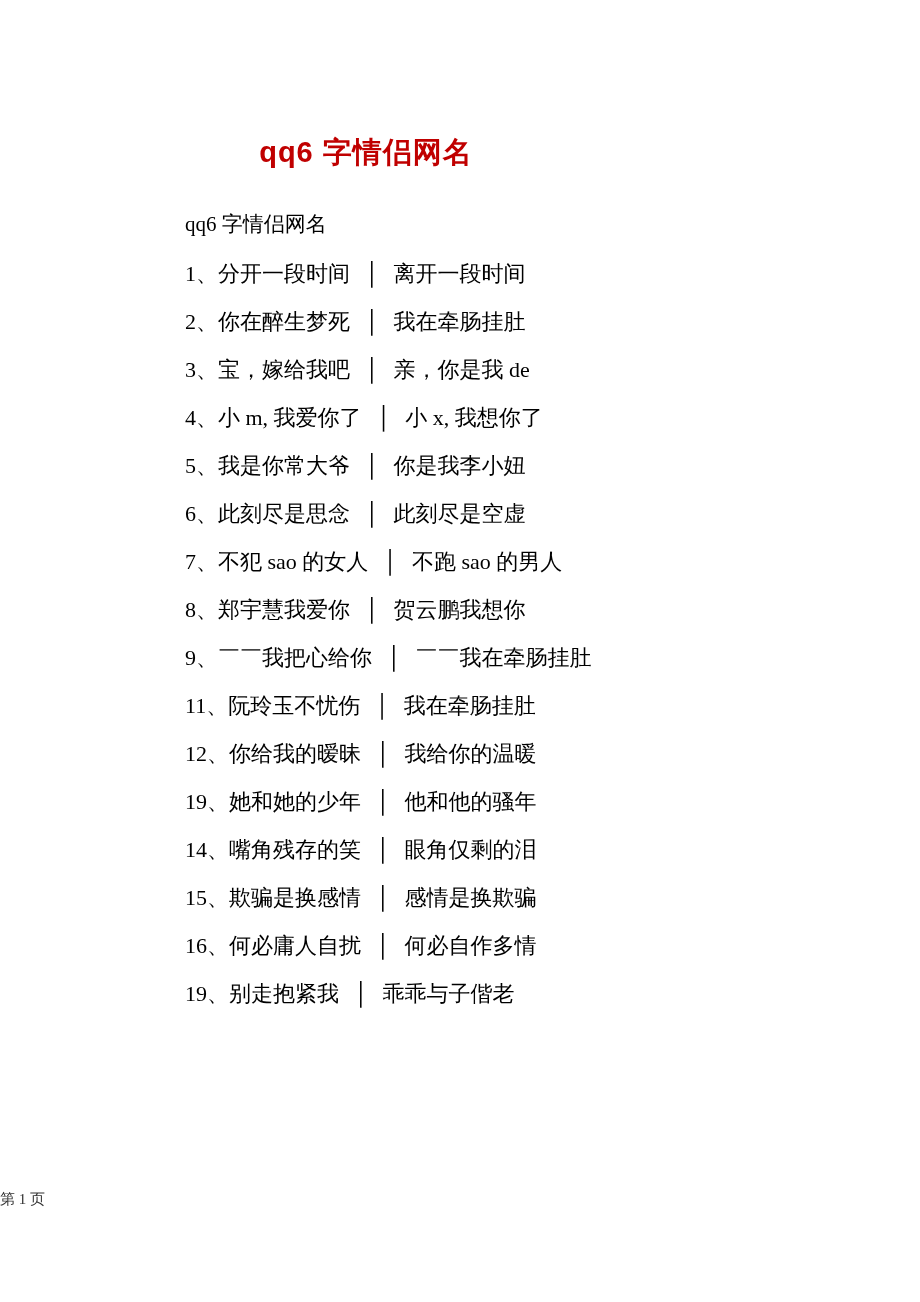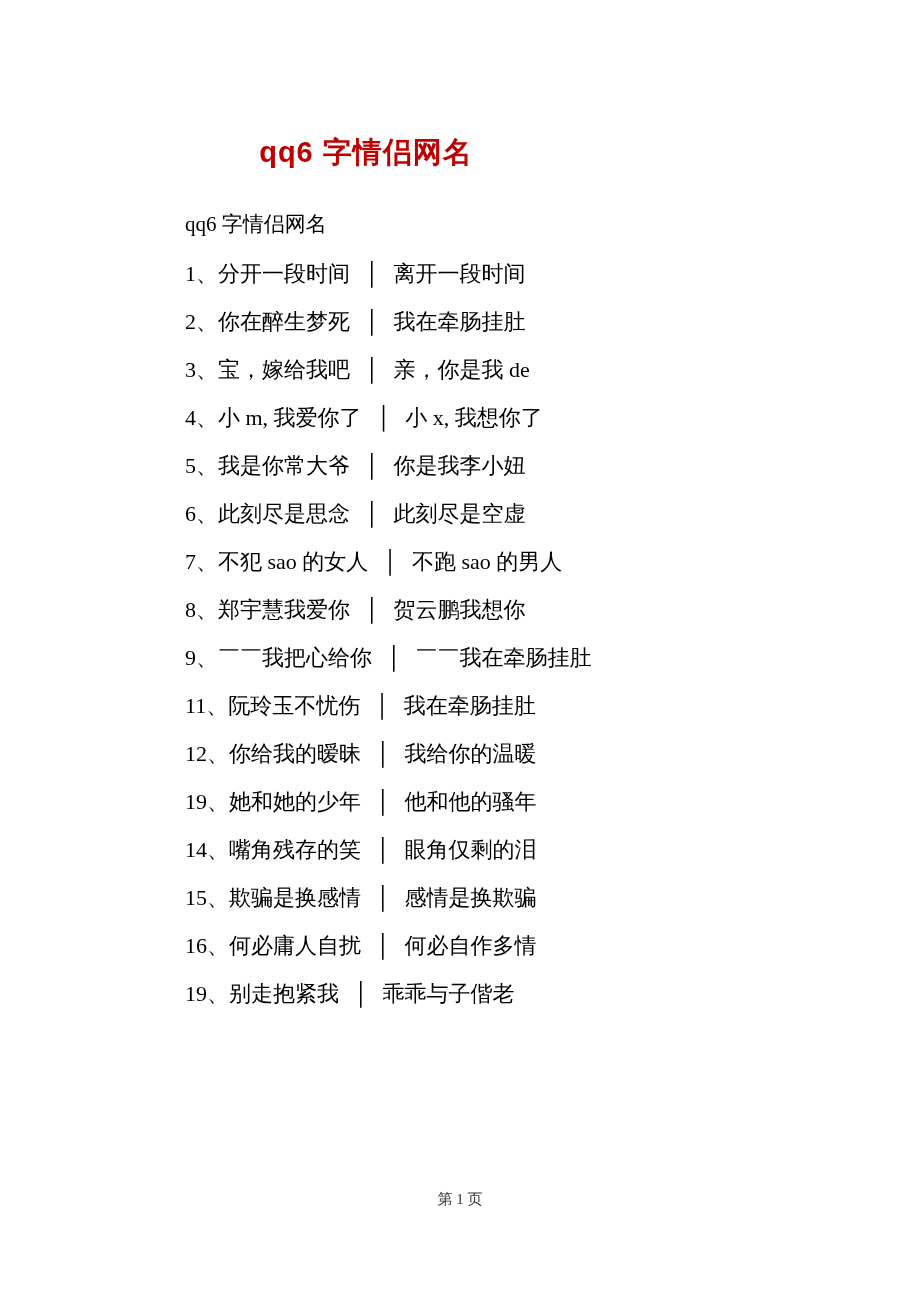--- a/index.html
+++ b/index.html
@@ -50,21 +50,20 @@
   .item .sep {
     display: inline-block;
     margin: 0 14px;
     color: #000000;
   }
   .page-footer {
     position: absolute;
     top: 1188px;
     left: 0;
     width: 920px;
-    text-align: center;
     font-size: 15px;
     line-height: 22px;
     color: #333333;
   }
 </style>
 </head>
 <body>
 
 <div class="page">
 

